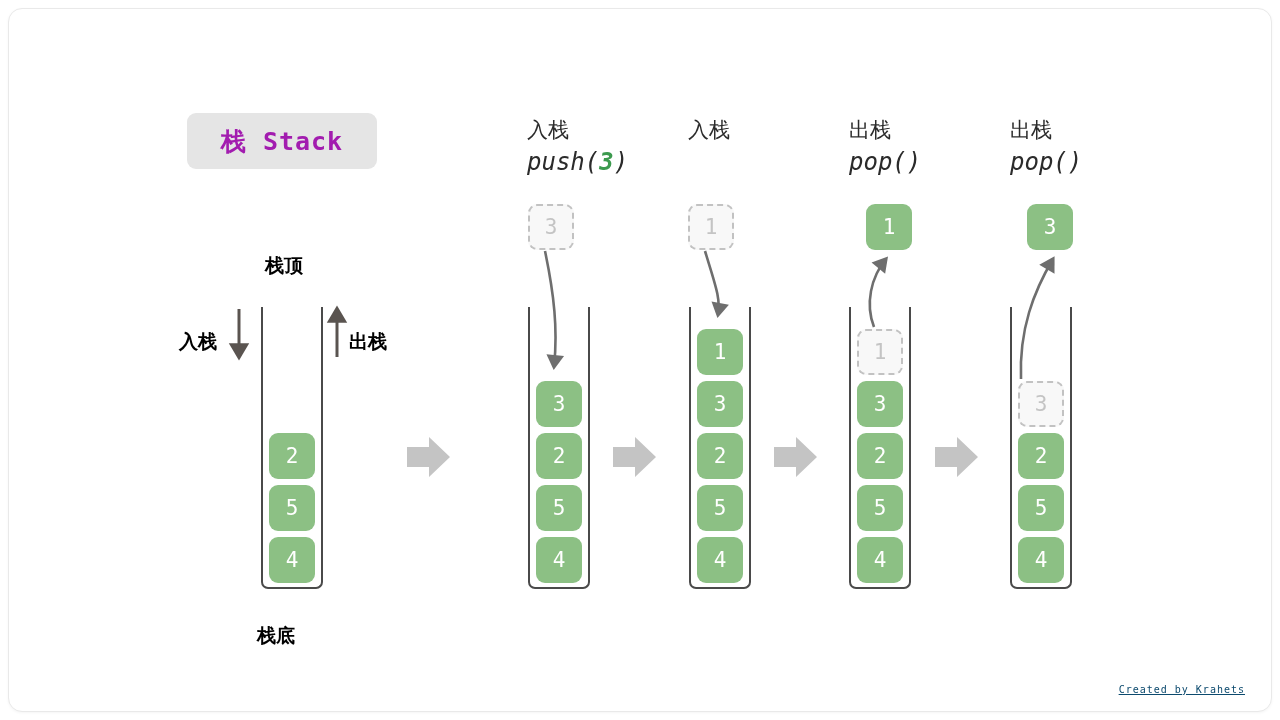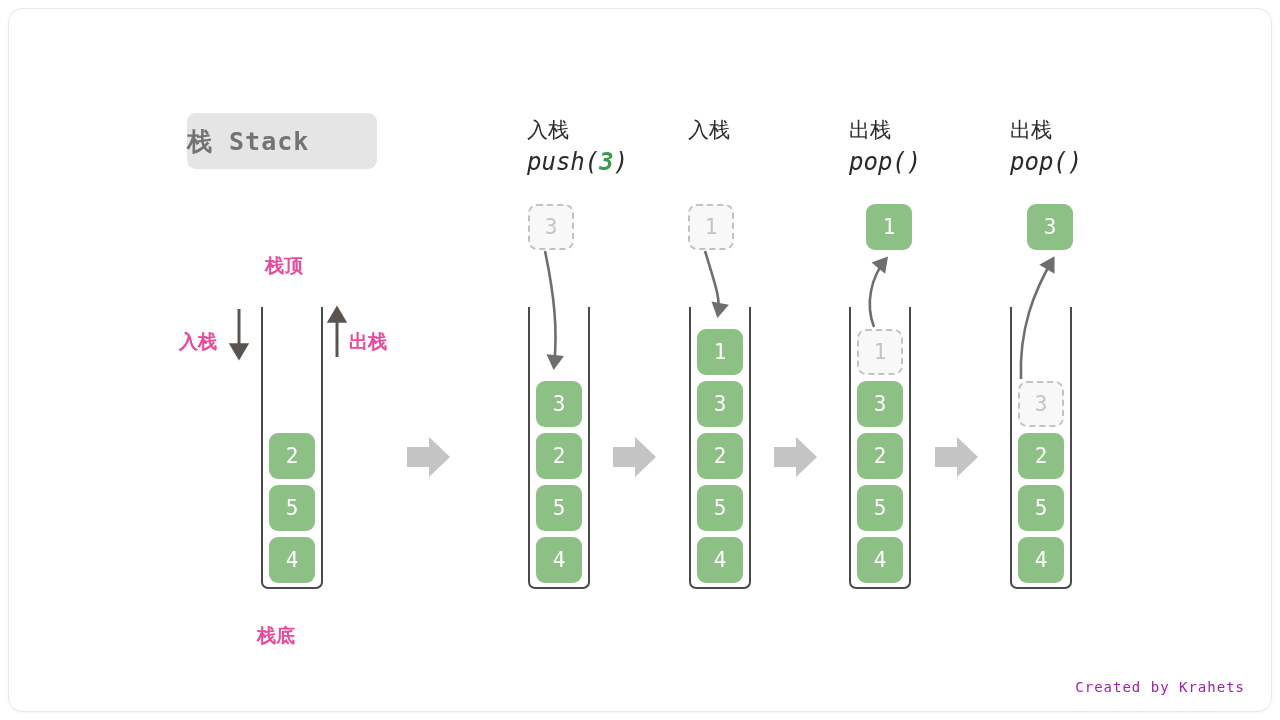--- a/index.html
+++ b/index.html
@@ -36,32 +36,32 @@
   .title-chip {
     position: absolute;
     left: 178px;
     top: 104px;
     width: 190px;
     height: 56px;
     background: #e5e5e5;
     border-radius: 9px;
     display: flex;
     align-items: center;
-    justify-content: flex-start;
-    color: #737373;
+    justify-content: center;
+    color: #a21caf;
     font-size: 25px;
     font-weight: bold;
     letter-spacing: 1px;
     font-family: "DejaVu Sans Mono", monospace;
   }
 
   
   .cn-label {
     position: absolute;
-    color: #ec4899;
+    color: #000000;
     font-size: 19px;
     font-weight: bold;
     white-space: nowrap;
     font-family: "Liberation Sans", sans-serif;
     text-align: right;
   }
 
   .op-head {
     position: absolute;
     width: 180px;
@@ -118,24 +118,25 @@
   .cell.ghost {
     background: #f8f8f8;
     border: 2px dashed #c2c2c2;
     color: #c4c4c4;
   }
 
   .footer {
     position: absolute;
     right: 28px;
     bottom: 18px;
-    color: #a21caf;
-    font-size: 14px;
+    color: #0c4a6e;
+    font-size: 10px;
     letter-spacing: 1px;
     font-family: "DejaVu Sans Mono", monospace;
+    text-decoration: underline;
   }
 
   svg.overlay {
     position: absolute;
     left: 0; top: 0;
     width: 1264px;
     height: 704px;
     pointer-events: none;
   }
 </style>

